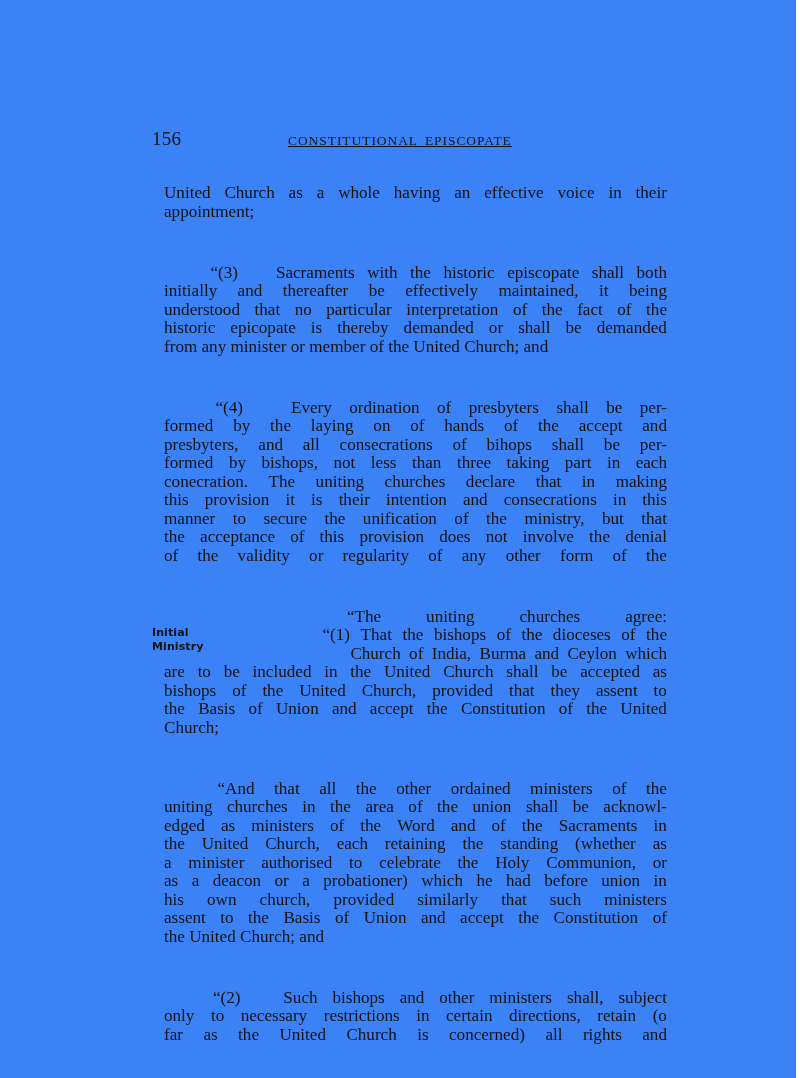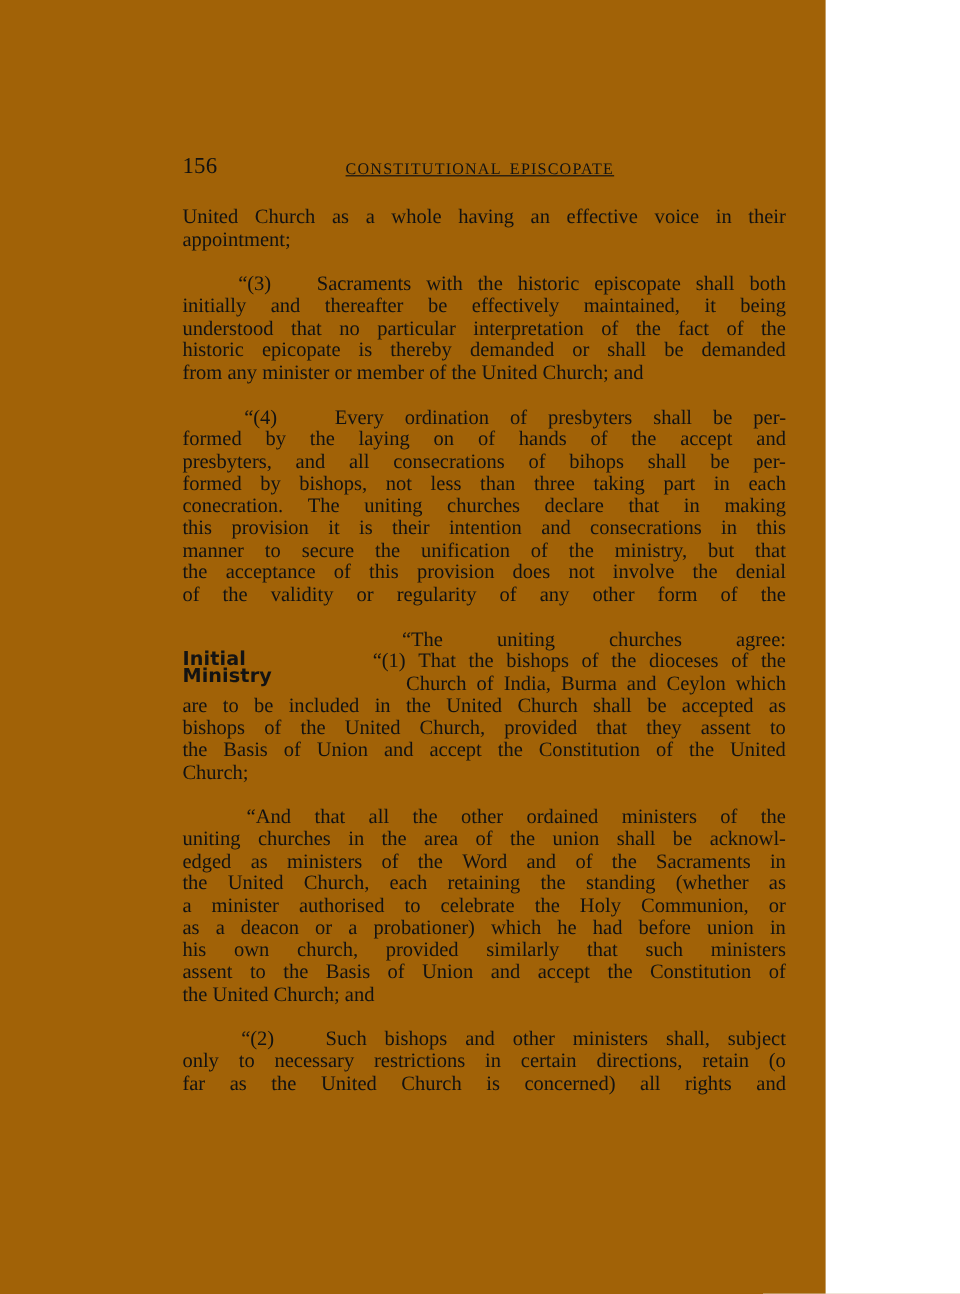--- a/index.html
+++ b/index.html
@@ -13,23 +13,24 @@
     height: 1078px;
     position: relative;
     font-family: "Liberation Serif", "DejaVu Serif", serif;
     color: #121212;
     overflow: hidden;
   }
 
   .page {
     position: absolute;
     left: 0; top: 0;
-    width: 688px;
+    width: 756px;
     height: 1078px;
-    background: #a16207;
+    background: #3b82f6;
+    padding-left: 40px;
   }
 
   
   .head-row {
     position: absolute;
     left: 152px;
     top: 128px;
     width: 503px;
     height: 22px;
   }
@@ -57,21 +58,21 @@
   
   .body-block {
     position: absolute;
     left: 152px;
     top: 172px;
     width: 503px;
     font-size: 17.1px;
   }
 
   .para {
-    margin: 0;
+    margin: 12px;
     padding: 0;
     text-align: center;
   }
   .gap {
     height: 18.5px;
   }
 
   
   .line {
     display: flex;
@@ -122,21 +123,21 @@
   }
 
   
   .sidenote {
     position: absolute;
     left: 0px;
     top: 18px;
     width: 120px;
     font-family: "DejaVu Sans", "Liberation Sans", sans-serif;
     font-weight: bold;
-    font-size: 16px;
+    font-size: 11px;
     line-height: 14px;
     letter-spacing: 0.1px;
     color: #131313;
   }
   .sidenote div { white-space: pre; }
 
   .inset-wrap {
     position: relative;
   }
 </style>

